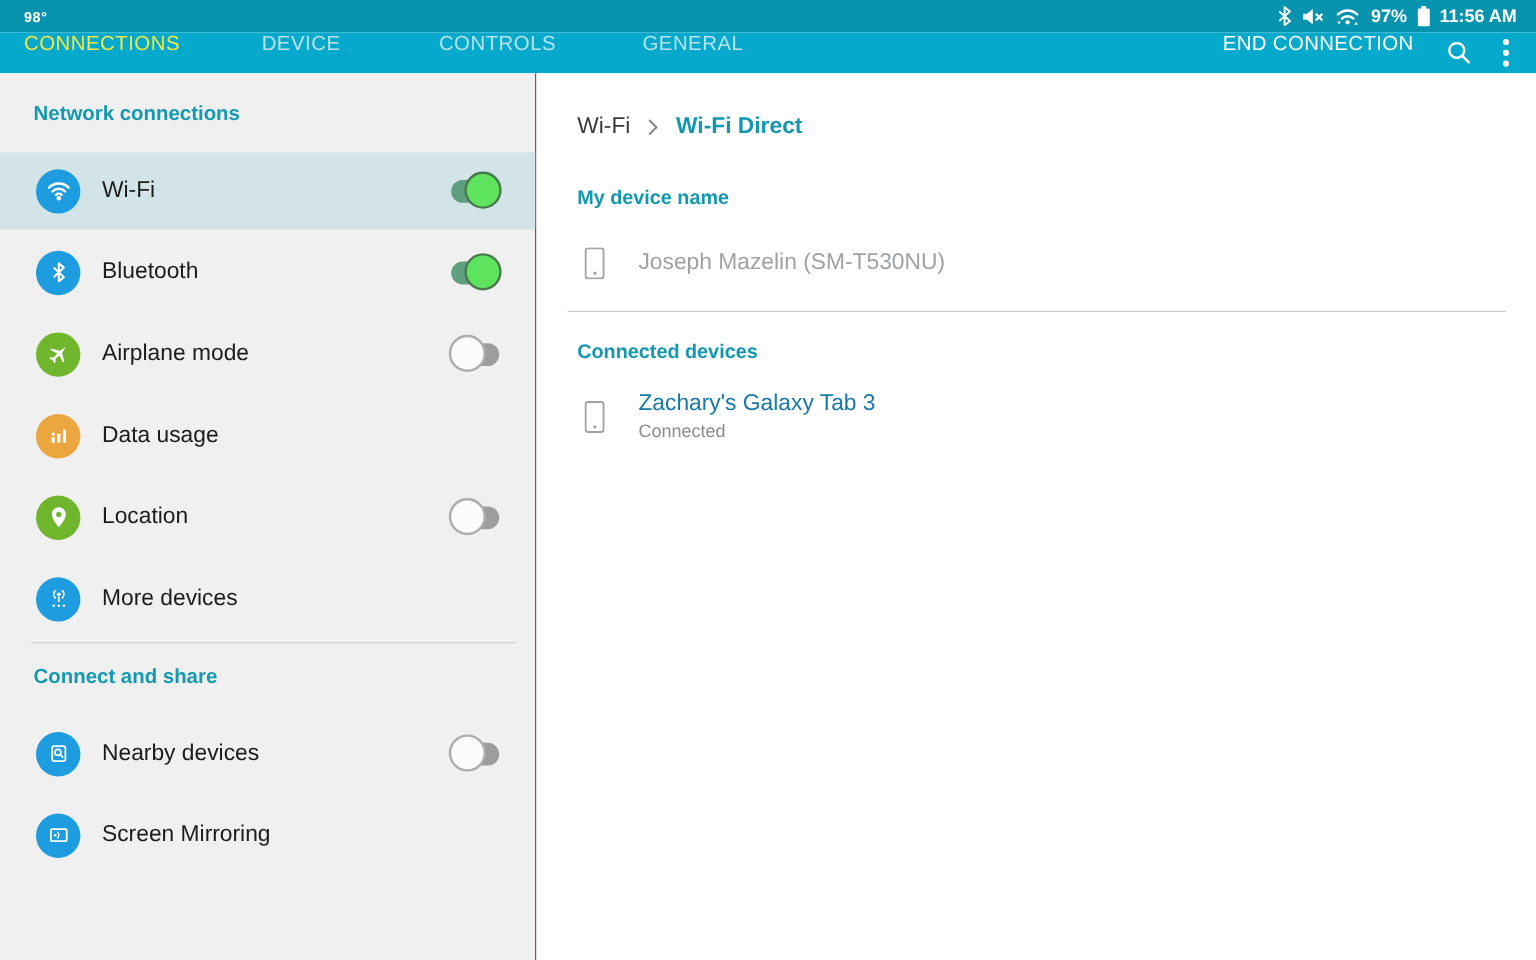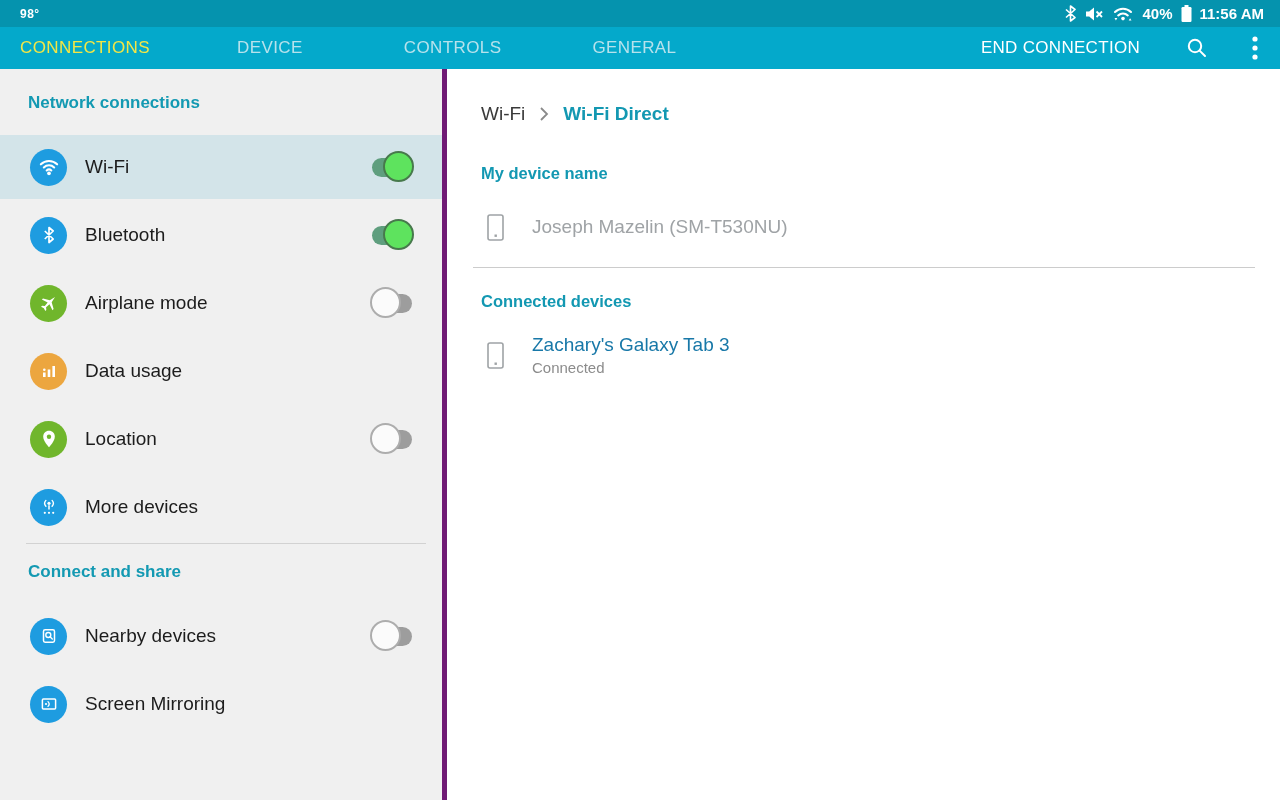--- a/index.html
+++ b/index.html
@@ -7,34 +7,34 @@
   .screen { width:1280px; height:800px; font-family:"Liberation Sans", sans-serif; display:flex; flex-direction:column; }
 
   
   .status-bar { height:27px; background:#0593ae; color:#fff; display:flex; align-items:center; padding:0 16px 0 20px; flex-shrink:0; }
   .temp { font-size:12px; font-weight:bold; letter-spacing:.5px; }
   .status-right { margin-left:auto; display:flex; align-items:center; gap:8px; }
   .status-right .txt { font-size:15px; font-weight:600; }
   .sicon { display:flex; align-items:center; }
 
   
-  .action-bar { height:42px; background:#04a9cb; display:flex; align-items:center; flex-shrink:0;gap:19px; }
+  .action-bar { height:34px; background:#04a9cb; display:flex; flex-shrink:0; }
   .tab { font-size:17px; color:#b7e2ec; letter-spacing:.4px; cursor:default; }
   .tab.active { color:#f3e645; }
   .t1{margin-left:20px;} .t2{margin-left:68px;} .t3{margin-left:82px;} .t4{margin-left:72px;}
   .end-connection { margin-left:auto; color:#fff; font-size:17px; letter-spacing:.3px; }
   .abar-icon { display:flex; align-items:center; justify-content:center; }
   .search-btn { margin:0 24px 0 26px; }
   .overflow-btn { margin-right:22px; }
 
   
   .body { flex:1; display:flex; overflow:hidden; }
 
   
-  .sidebar { width:447px; background:#f0f0f0; border-right:5px solid #701a75; flex-shrink:0; }
+  .sidebar { width:447px; background:#f0f0f0; border-right:1px solid #701a75; flex-shrink:0; }
   .side-header { color:#1399b2; font-weight:bold; font-size:17px; margin:24px 0 22px 28px; }
   .side-header.second { margin-top:18px; }
   .row { height:64px; margin-bottom:4px; display:flex; align-items:center; padding:0 28px 0 30px; }
   .row.selected { background:#d3e4e9; }
   .circle { width:37px; height:37px; border-radius:50%; display:flex; align-items:center; justify-content:center; flex-shrink:0; }
   .c-blue{background:#1e9ce0;} .c-green{background:#70b62c;} .c-orange{background:#eca63f;}
   .row .label { margin-left:18px; font-size:19px; color:#1c1c1c; }
   .side-divider { border:none; border-top:1px solid #d2d2d2; margin:3px 16px 0 26px; }
 
   
@@ -84,21 +84,21 @@
       </span>
       <span class="sicon">
         <svg width="22" height="16" viewBox="0 0 22 16">
             <path d="M3 6 a11.5 11.5 0 0 1 16 0" fill="none" stroke="#fff" stroke-width="2.1" stroke-linecap="round"></path>
             <path d="M6.2 9.4 a7 7 0 0 1 9.6 0" fill="none" stroke="#fff" stroke-width="2.1" stroke-linecap="round"></path>
             <circle cx="11" cy="12.6" r="1.8" fill="#fff"></circle>
             <path d="M2.5 12 l2.8 0 -1.4 2.4 Z" fill="#fff"></path>
             <path d="M16.7 14.6 l2.8 0 -1.4 -2.4 Z" fill="#fff"></path>
           </svg>
       </span>
-      <span class="txt">40%</span>
+      <span class="txt">97%</span>
       <span class="sicon">
         <svg width="11" height="17" viewBox="0 0 11 17">
             <rect x="3.5" y="0" width="4" height="2.5" fill="#fff"></rect>
             <rect x="0.5" y="2" width="10" height="15" rx="1.2" fill="#fff"></rect>
           </svg>
       </span>
       <span class="txt">11:56 AM</span>
     </div>
   </div>
 

